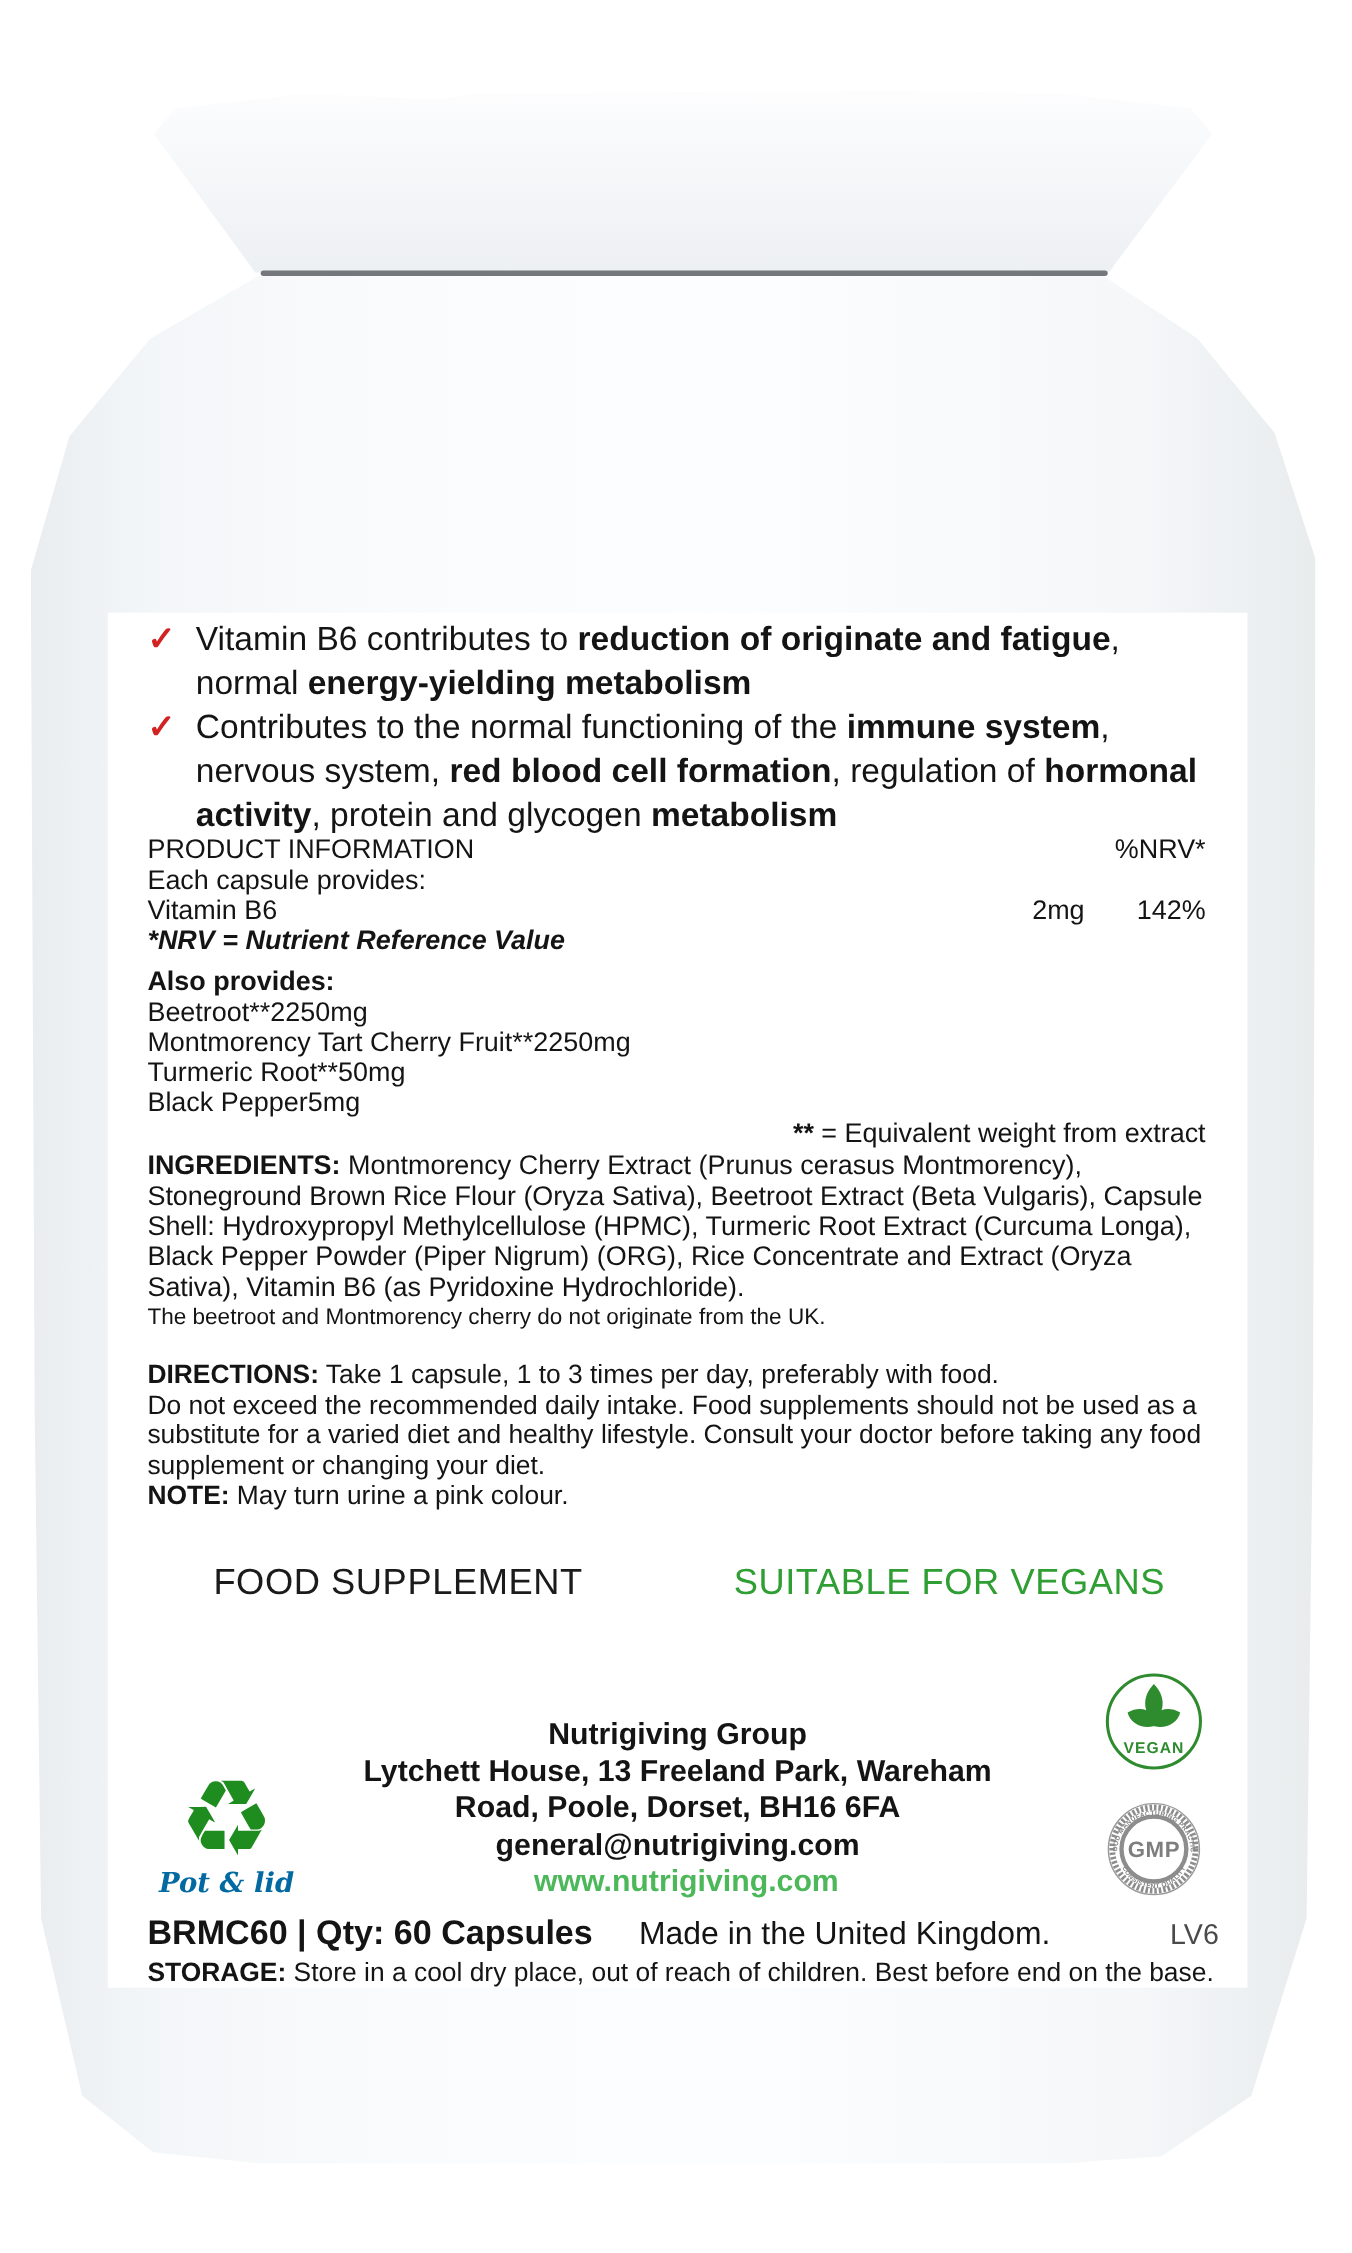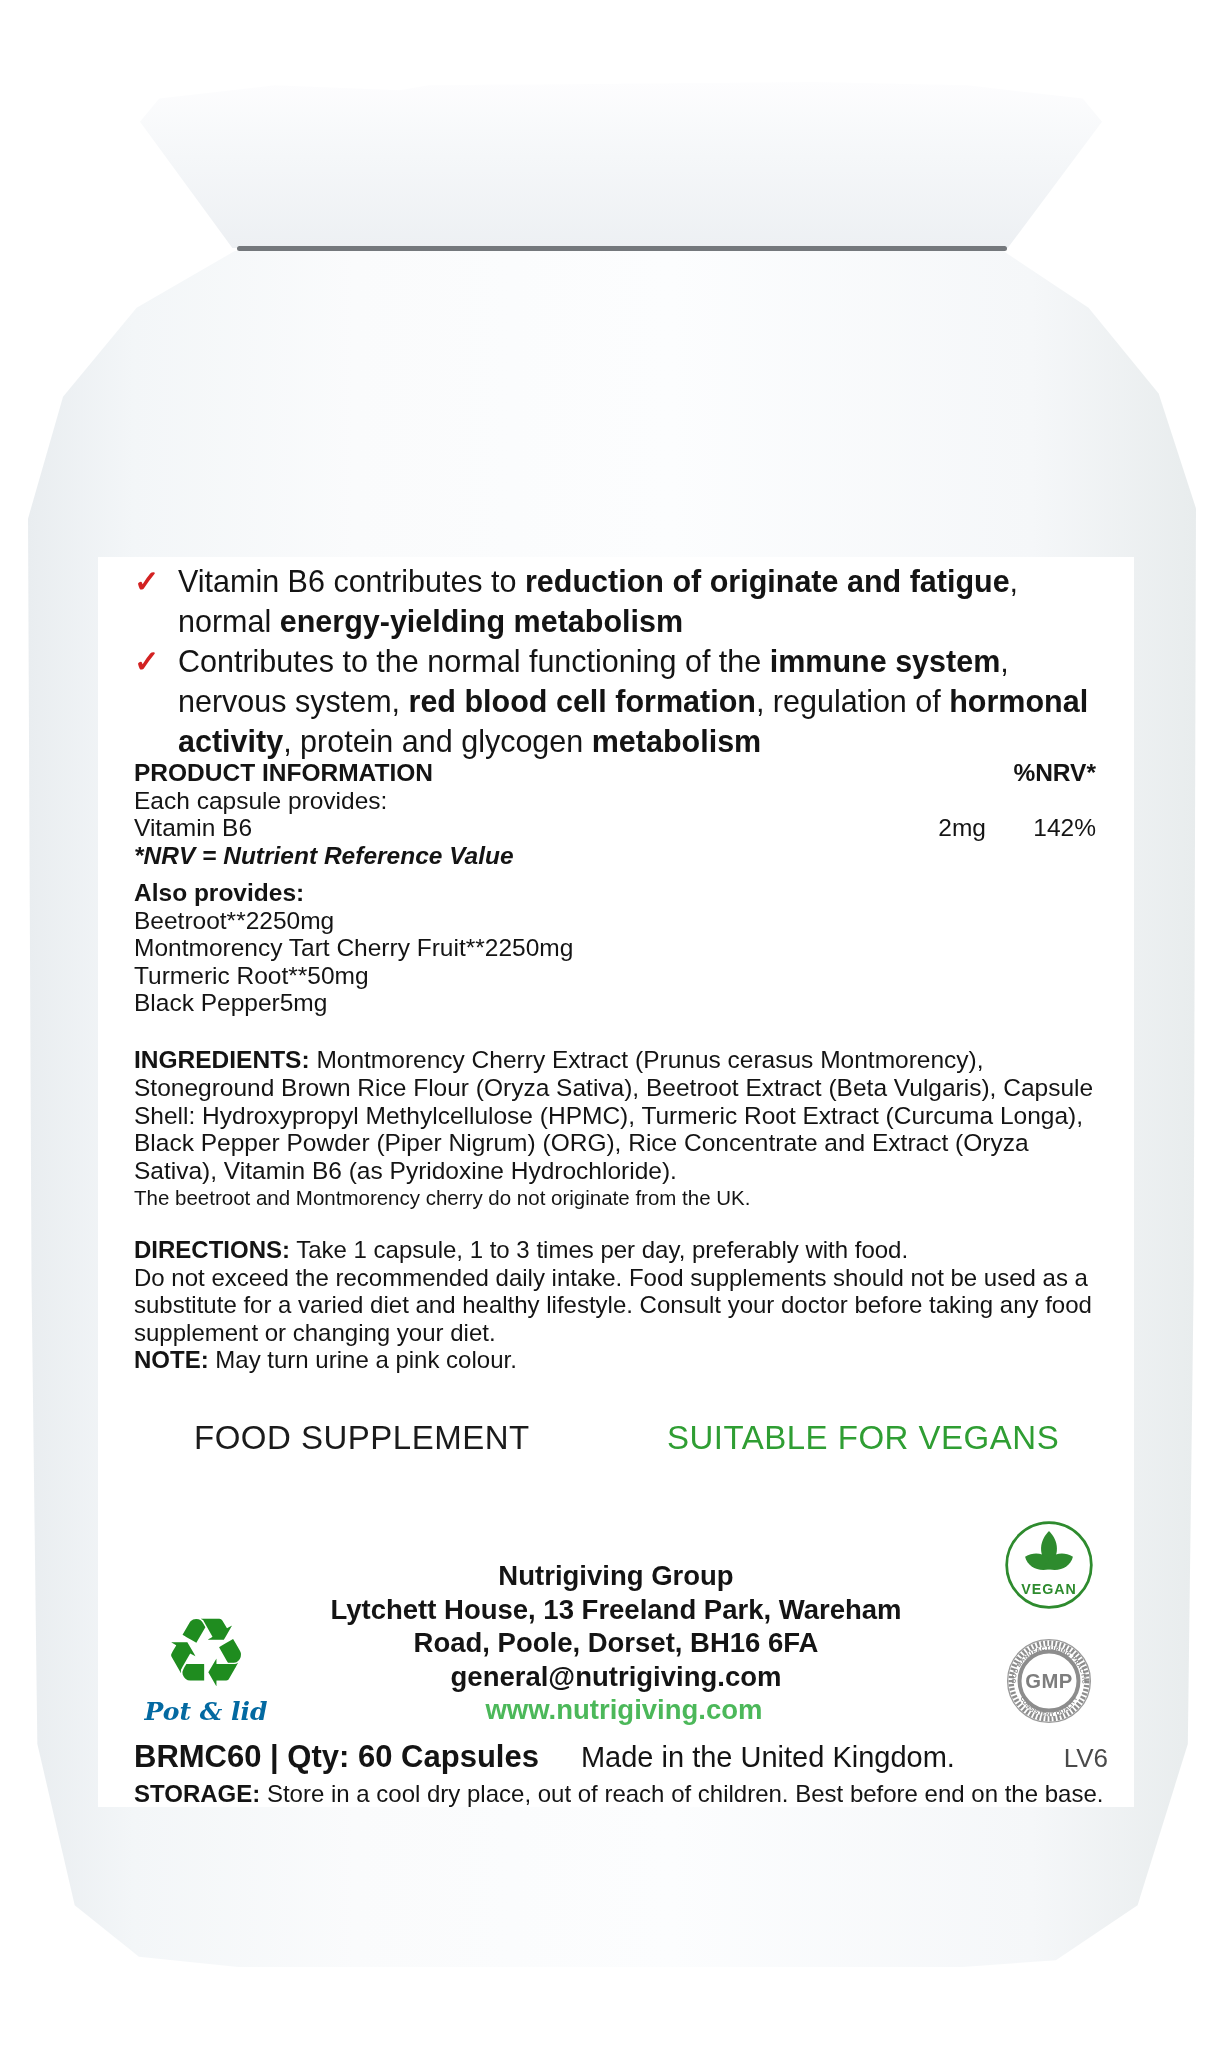--- a/index.html
+++ b/index.html
@@ -18,21 +18,21 @@
   
   .label{position:absolute;left:98px;top:557px;width:1036px;height:1250px;background:#ffffff;}
   .label b{font-weight:700;}
 
   .claims{position:absolute;top:4px;left:36px;right:24px;font-size:30.5px;line-height:40px;}
   .claim{display:flex;}
   .check{width:44px;flex:none;color:#d32222;font-weight:700;}
   .ctext{flex:1;}
 
   .pi{position:absolute;top:202px;left:36px;right:38px;font-size:24.5px;line-height:27.5px;}
-  .pi-head{display:flex;justify-content:space-between;font-weight:700;}
+  .pi-head{display:flex;justify-content:space-between;font-weight:400;}
   .pi-row{display:flex;}
   .pi-name{flex:1;}
   .pi-amt{width:100px;text-align:right;}
   .pi-nrv{width:110px;text-align:right;}
   .pi-note{font-weight:700;font-style:italic;}
 
   .also{position:absolute;top:322px;left:36px;right:38px;font-size:24.5px;line-height:27.5px;}
   .also-head{font-weight:700;}
   .ap-row{display:flex;}
   .equiv{text-align:right;}
@@ -110,20 +110,21 @@
         <span>2250mg</span>
       </div>
       <div class="ap-row">
         <span>Turmeric Root**</span>
         <span>50mg</span>
       </div>
       <div class="ap-row">
         <span>Black Pepper</span>
         <span>5mg</span>
       </div>
+      <div class="equiv"><b>**</b><span> = Equivalent weight from extract</span></div>
     </div>
 
     <div class="ingredients"><b>INGREDIENTS:</b><span> Montmorency Cherry Extract (Prunus cerasus Montmorency), Stoneground Brown Rice Flour (Oryza Sativa), Beetroot Extract (Beta Vulgaris), Capsule Shell: Hydroxypropyl Methylcellulose (HPMC), Turmeric Root Extract (Curcuma Longa), Black Pepper Powder (Piper Nigrum) (ORG), Rice Concentrate and Extract (Oryza Sativa), Vitamin B6 (as Pyridoxine Hydrochloride).</span></div>
 
     <div class="origin">The beetroot and Montmorency cherry do not originate from the UK.</div>
 
     <div class="directions">
       <div><b>DIRECTIONS:</b><span> Take 1 capsule, 1 to 3 times per day, preferably with food.</span></div>
       <div>Do not exceed the recommended daily intake. Food supplements should not be used as a substitute for a varied diet and healthy lifestyle. Consult your doctor before taking any food supplement or changing your diet.</div>
       <div><b>NOTE:</b><span> May turn urine a pink colour.</span></div>

